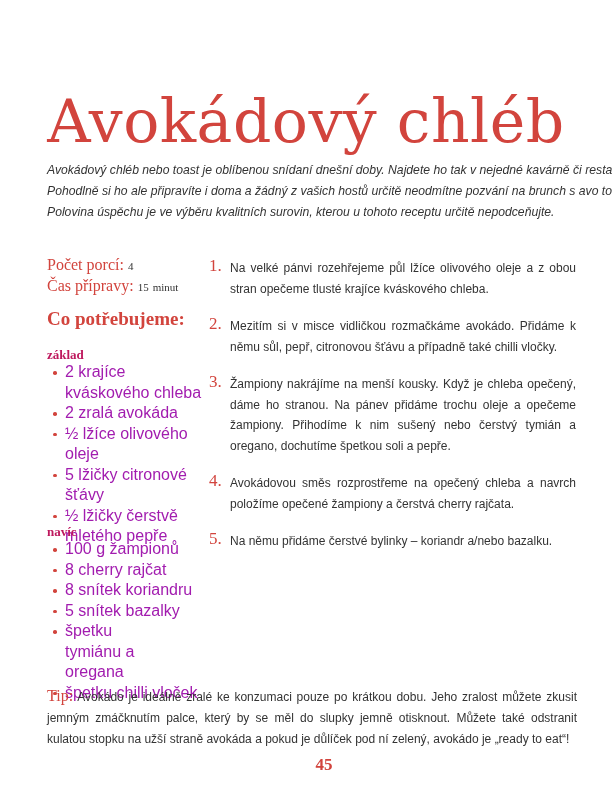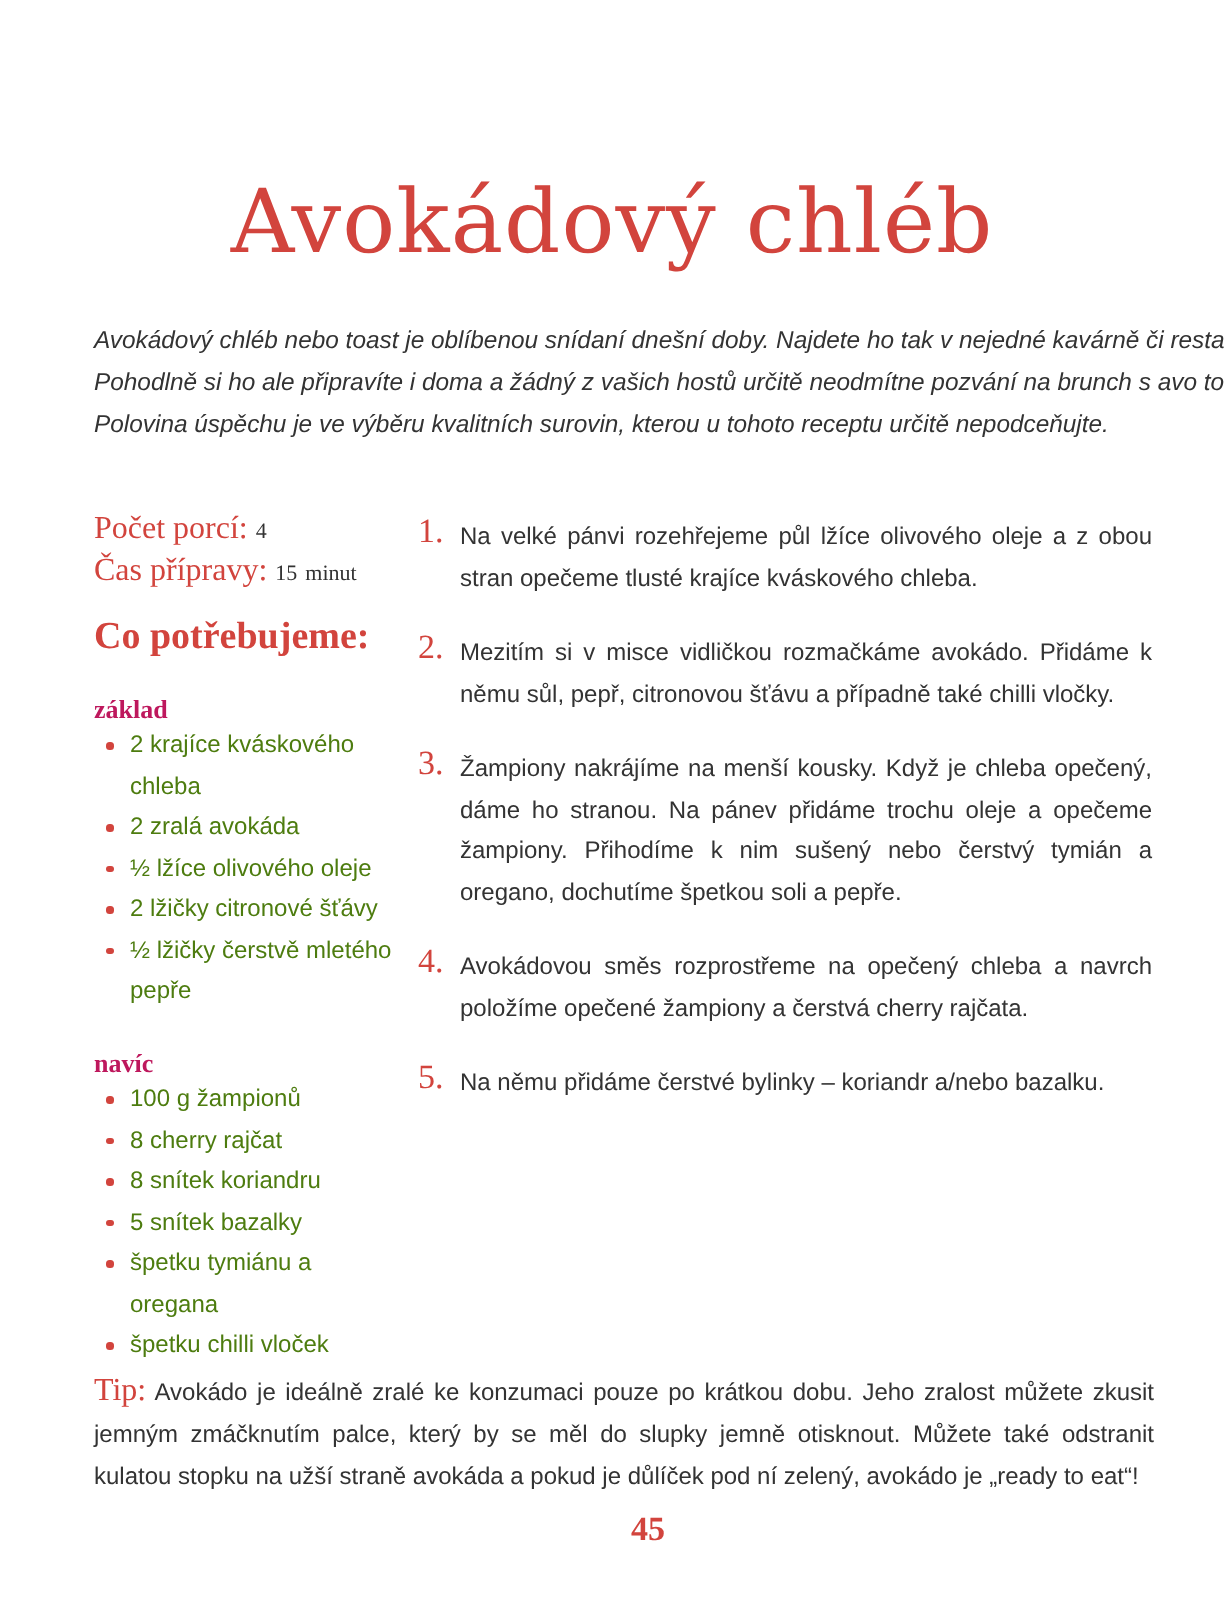--- a/index.html
+++ b/index.html
@@ -1,21 +1,21 @@
 <!DOCTYPE html>
 <html><head>
 <meta charset="utf-8">
 <style>
   * { margin: 0; padding: 0; box-sizing: border-box; }
   html, body { width: 612px; height: 800px; background: #ffffff; overflow: hidden; }
   body { position: relative; font-family: "Liberation Sans", sans-serif; color: #2b2b2b; }
 
   .title {
     position: absolute; left: 0; top: 86px; width: 612px; text-align: center;
-    font-family: "DejaVu Serif", serif; font-size: 44px; font-weight: normal;
+    font-family: "DejaVu Serif", serif; font-size: 60px; font-weight: normal;
     color: #d2443d; letter-spacing: 0.5px;
   }
   .intro {
     position: absolute; left: 47px; top: 160px; width: 530px;
     font-style: italic; font-size: 12.2px; line-height: 21px; color: #333;
   }
   .intro p { white-space: nowrap; }
 
   .meta { position: absolute; left: 47px; top: 255px; font-family: "Liberation Serif", serif; }
   .meta .row { font-size: 16px; line-height: 20px; color: #d2443d; }
@@ -24,21 +24,21 @@
 
   .needs-title {
     position: absolute; left: 47px; top: 308px;
     font-family: "Liberation Serif", serif; font-weight: bold; font-size: 19px; color: #d2443d;
   }
   .sub-title {
     position: absolute; left: 47px;
     font-family: "Liberation Serif", serif; font-weight: bold; font-size: 13px; color: #be185d;
   }
   .ing-list { position: absolute; left: 47px; width: 160px; list-style: none; }
-  .ing-list li { position: relative; padding-left: 18px; font-size: 12px; line-height: 20.5px; color: #4d7c0f; }
+  .ing-list li { position: relative; padding-left: 18px; font-size: 16px; line-height: 20.5px; color: #a21caf; }
   .ing-list li .bullet {
     position: absolute; left: 6px; top: 9px; width: 3.5px; height: 3.5px; border-radius: 50%; background: #d2443d;
   }
 
   .steps { position: absolute; left: 212px; top: 258px; width: 364px; }
   .step { position: relative; padding-left: 18px; margin-bottom: 17px; }
   .step .step-num {
     position: absolute; left: -3px; top: -2px; font-family: "Liberation Serif", serif;
     font-size: 17px; color: #d2443d;
   }
@@ -78,21 +78,21 @@
   </div>
 </div>
 
 <h2 class="needs-title">Co potřebujeme:</h2>
 
 <h3 class="sub-title" style="top:347px;">základ</h3>
 <ul class="ing-list" style="top:362px;">
   <li><span class="bullet"></span><span>2 krajíce kváskového chleba</span></li>
   <li><span class="bullet"></span><span>2 zralá avokáda</span></li>
   <li><span class="bullet"></span><span>½ lžíce olivového oleje</span></li>
-  <li><span class="bullet"></span><span>2 lžičky citronové šťávy</span></li>
+  <li><span class="bullet"></span><span>5 lžičky citronové šťávy</span></li>
   <li><span class="bullet"></span><span>½ lžičky čerstvě mletého pepře</span></li>
 </ul>
 
 <h3 class="sub-title" style="top:524px;">navíc</h3>
 <ul class="ing-list" style="top:539px;">
   <li><span class="bullet"></span><span>100 g žampionů</span></li>
   <li><span class="bullet"></span><span>8 cherry rajčat</span></li>
   <li><span class="bullet"></span><span>8 snítek koriandru</span></li>
   <li><span class="bullet"></span><span>5 snítek bazalky</span></li>
   <li style="width:120px;"><span class="bullet"></span><span>špetku tymiánu a oregana</span></li>

